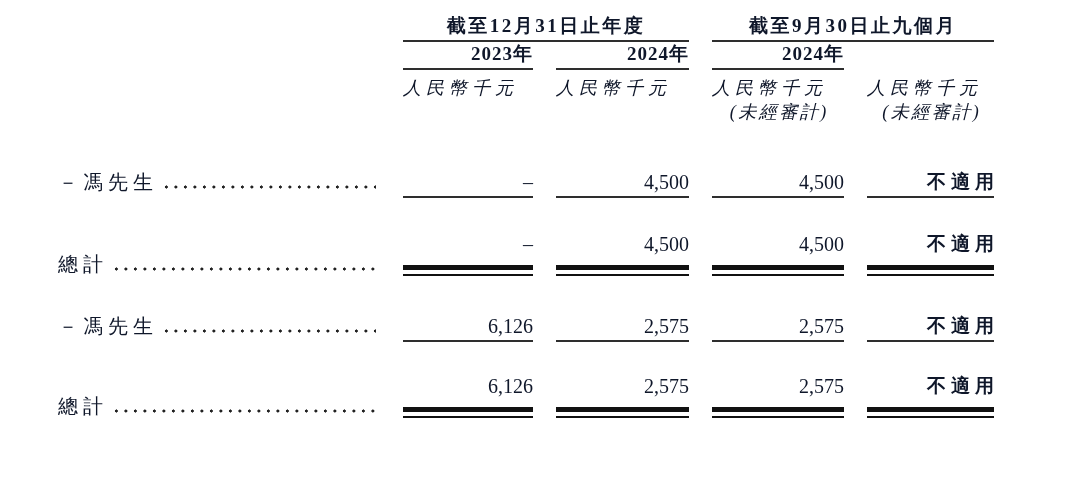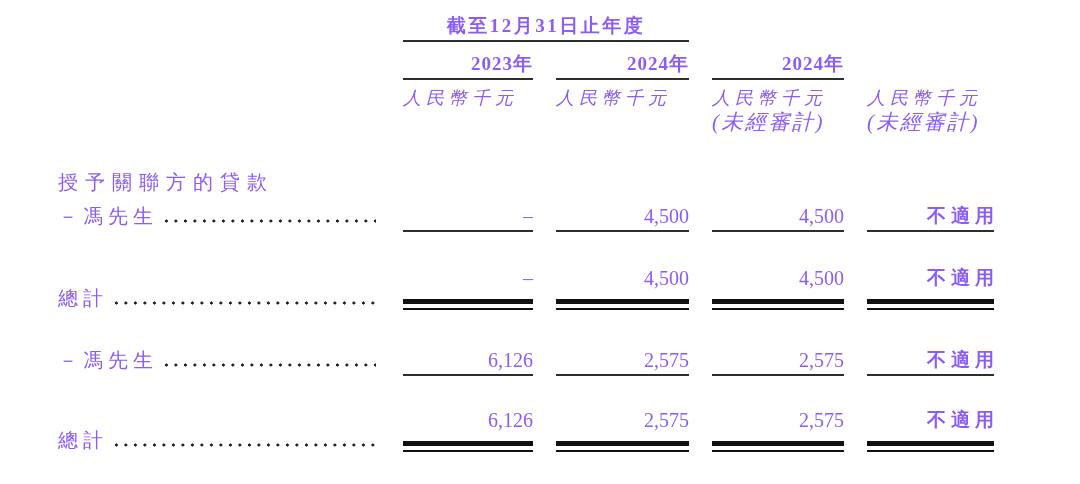--- a/index.html
+++ b/index.html
@@ -1,21 +1,21 @@
 <!DOCTYPE html>
 <html><head>
 <meta charset="utf-8">
 <style>
   html, body { margin: 0; padding: 0; background: #ffffff; }
   .page {
     position: relative;
     width: 1080px;
     height: 484px;
     background: #ffffff;
-    color: #8b5cf6;
+    color: #0f172a;
     font-family: "Liberation Serif", "DejaVu Serif", serif;
     overflow: hidden;
     box-sizing: border-box;
     padding-top: 13px;
   }
   .grid-row {
     display: grid;
     grid-template-columns: 322px 130px 133px 132px 127px;
     column-gap: 23px;
     padding-left: 58px;
@@ -34,36 +34,35 @@
     line-height: 26px;
     border-bottom: 2.5px solid #2e2e2e;
     padding-bottom: 1px;
   }
   .year-cell {
     text-align: right;
     font-weight: 700;
     font-size: 19px;
     letter-spacing: 1px;
     line-height: 24px;
-    padding-top: 10px;
     border-bottom: 2px solid #2e2e2e;
     padding-bottom: 2px;
   }
   .unit-cell {
     text-align: left;
     font-style: italic;
     font-size: 18px;
     line-height: 20px;
     padding-top: 8px;
   }
   .unit-cell .sp { letter-spacing: 5px; margin-right: -5px; }
   .note-cell {
-    text-align: left;
+    text-align: center;
     font-style: italic;
-    font-size: 21px;
+    font-size: 18px;
     line-height: 20px;
     padding-top: 4px;
   }
   .note-cell .sp { letter-spacing: 2.5px; margin-right: -2.5px; }
 
   
   .section-heading {
     grid-column: 1 / -1;
     font-size: 20px;
     letter-spacing: 7px;
@@ -109,20 +108,21 @@
   .spacer-d { height: 31px; }
 </style>
 </head>
 <body>
 
 <div class="page">
 
   <div class="grid-row">
     <div class="cell"></div>
     <div class="cell group-cell">截至12月31日止年度</div>
+    <div class="cell group-cell">截至9月30日止九個月</div>
   </div>
 
   <div class="grid-row">
     <div class="cell"></div>
     <div class="cell year-cell">2023年</div>
     <div class="cell year-cell">2024年</div>
     <div class="cell year-cell">2024年</div>
   </div>
 
   <div class="grid-row">
@@ -136,23 +136,20 @@
   <div class="grid-row">
     <div class="cell"></div>
     <div class="cell note-cell"></div>
     <div class="cell note-cell"></div>
     <div class="cell note-cell"><span class="sp">(未經審計)</span></div>
     <div class="cell note-cell"><span class="sp">(未經審計)</span></div>
   </div>
 
   <div class="spacer-a"></div>
 
-  <div class="grid-row">
-    <div class="section-heading">授予關聯方的貸款</div>
-  </div>
 
   <div class="grid-row data-row">
     <div class="cell label-cell">
       <span>－馮先生</span>
       <span class="leader"></span>
     </div>
     <div class="cell num">–</div>
     <div class="cell num">4,500</div>
     <div class="cell num">4,500</div>
     <div class="cell num c4"><span class="sp">不適用</span></div>

